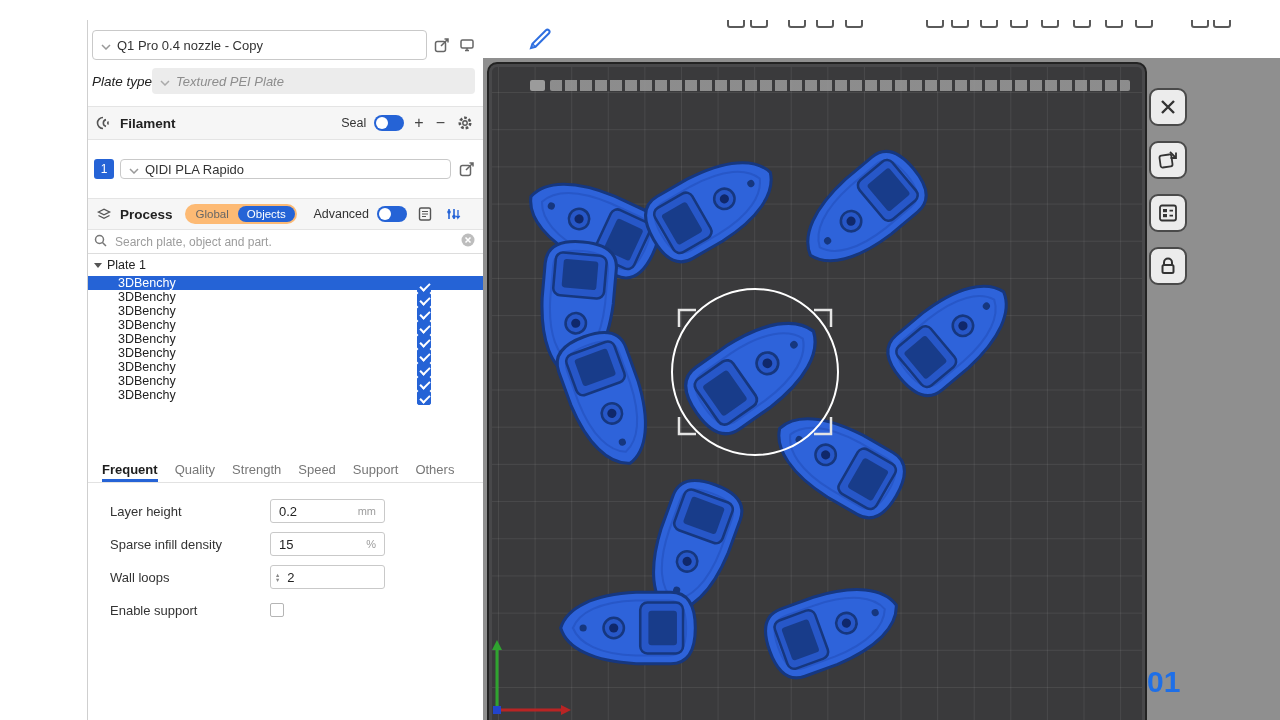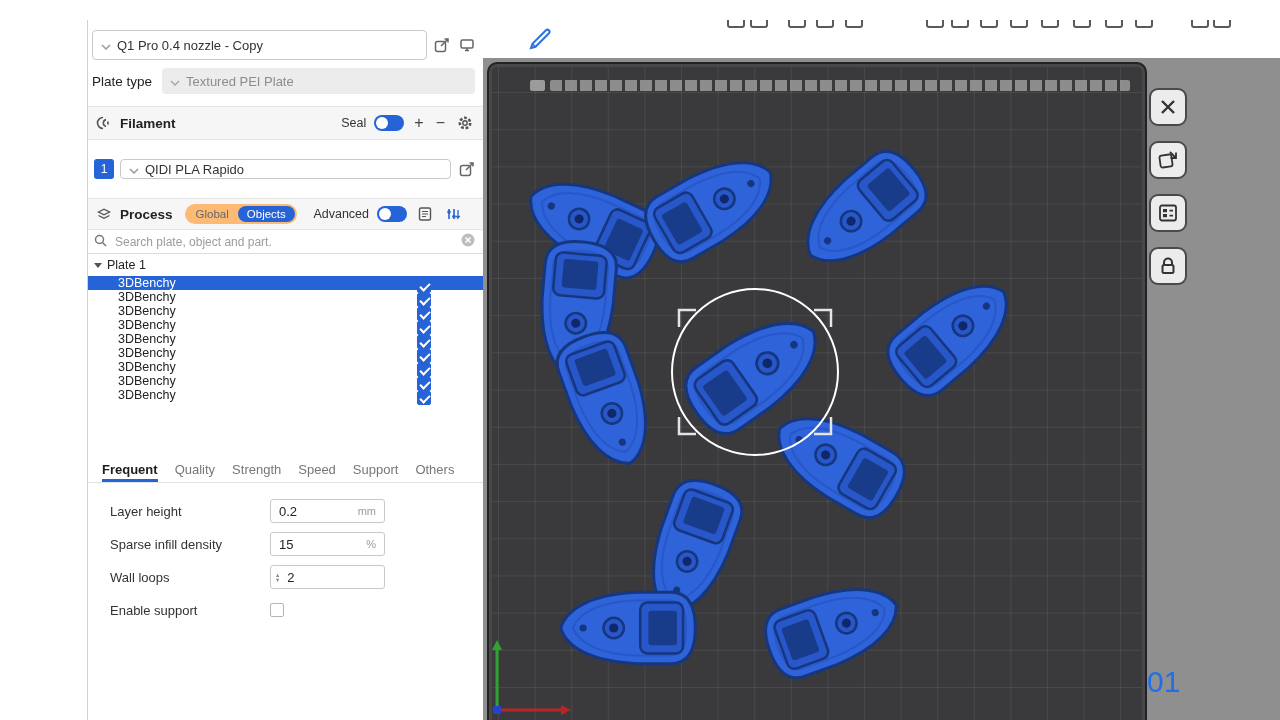--- a/index.html
+++ b/index.html
@@ -8,21 +8,21 @@
 
   
   .gutter{width:88px;flex:none;background:#fff;border-right:1px solid #cfcfcf;box-sizing:border-box;}
 
   
   .sidebar{width:395px;flex:none;background:#fff;display:flex;flex-direction:column;box-sizing:border-box;position:relative;}
   .printer-row{height:40px;box-sizing:border-box;padding:10px 6px 0 4px;display:flex;align-items:center;gap:5px;}
   .combo{flex:1;height:30px;border:1px solid #c9c9c9;border-radius:4px;background:#fff;display:flex;align-items:center;gap:6px;padding:0 8px;font-size:13px;color:#333;box-sizing:border-box;min-width:0;}
   .combo .val{white-space:nowrap;overflow:hidden;text-overflow:ellipsis;}
   .icon-btn{width:20px;height:20px;display:grid;place-items:center;flex:none;}
-  .plate-type-row{height:36px;box-sizing:border-box;padding:6px 8px 0 4px;display:flex;align-items:center;gap:10px;}
+  .plate-type-row{height:36px;box-sizing:border-box;padding:6px 8px 0 4px;display:flex;align-items:center;font-style:italic;}
   .pt-label{font-size:13.5px;color:#222;}
   .pt-select{flex:1;height:26px;background:#ececec;border-radius:4px;display:flex;align-items:center;gap:6px;padding:0 8px;font-size:13px;color:#8d8d8d;box-sizing:border-box;}
 
   .section-head{height:34px;background:#f6f6f6;border-top:1px solid #e4e4e4;border-bottom:1px solid #e4e4e4;display:flex;align-items:center;gap:6px;padding:0 8px 0 6px;box-sizing:border-box;}
   .section-head.filament{margin-top:10px;}
   .sec-title{font-size:13.5px;font-weight:bold;color:#222;}
   .head-right{margin-left:auto;display:flex;align-items:center;gap:8px;}
   .small-label{font-size:12.5px;color:#333;}
   .switch{width:30px;height:16px;border-radius:8px;background:#2563d6;position:relative;flex:none;}
   .switch::after{content:"";position:absolute;width:12px;height:12px;border-radius:50%;background:#fff;top:2px;left:2px;}
@@ -76,21 +76,21 @@
     background:repeating-linear-gradient(90deg,#9b9b9b 0 12px,#3a3a3c 12px 15px);opacity:.85;}
   .ruler-block{position:absolute;left:41px;top:16px;width:15px;height:11px;background:#9b9b9b;border-radius:2px;}
   .plate-lip{position:absolute;left:0;right:0;bottom:0;height:9px;background:#2b2b2d;border-radius:0 0 8px 8px;}
 
   #models-svg{position:absolute;left:0;top:0;pointer-events:none;}
   #models-svg use{pointer-events:auto;}
 
   .side-btns{position:absolute;left:666px;top:68px;display:flex;flex-direction:column;gap:15px;}
   .sbtn{width:38px;height:38px;background:#ececec;border:2px solid #4a4a4a;border-radius:9px;display:grid;place-items:center;box-sizing:border-box;}
 
-  .plate-num{position:absolute;left:664px;top:645px;font-size:30px;font-weight:normal;color:#1e6fe8;}
+  .plate-num{position:absolute;left:664px;top:645px;font-size:30px;font-weight:bold;color:#1e6fe8;}
 </style>
 </head>
 <body>
 
 <div class="app">
 
   <div class="gutter"></div>
 
   <aside class="sidebar">
 

